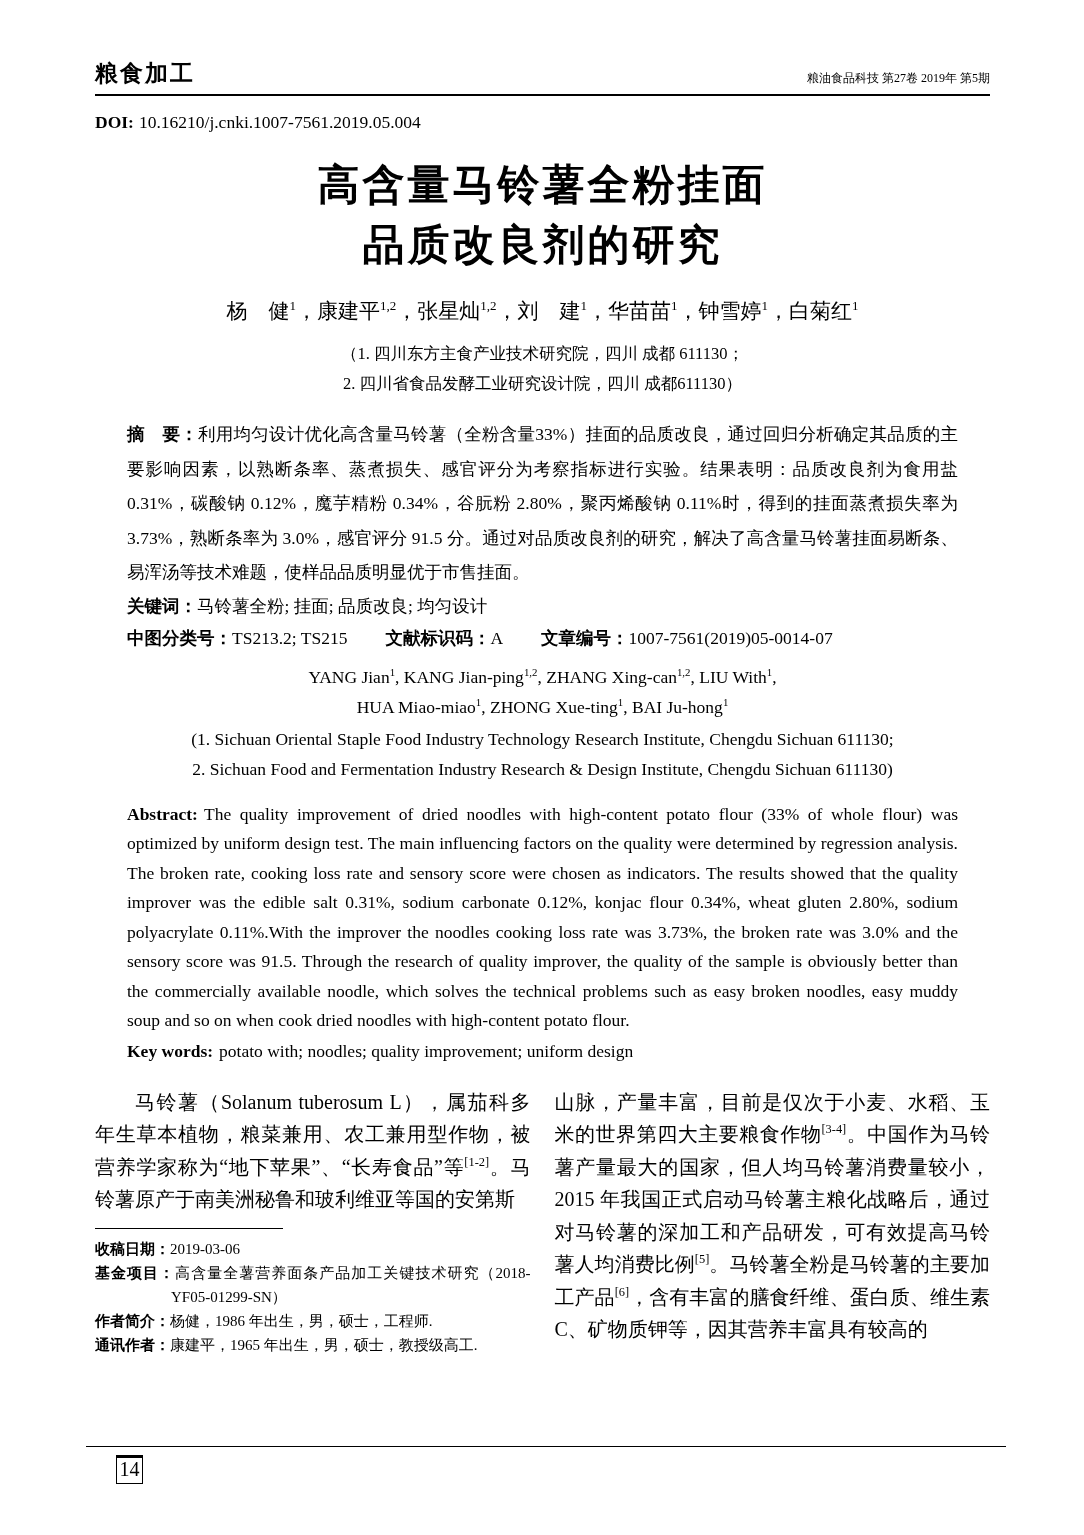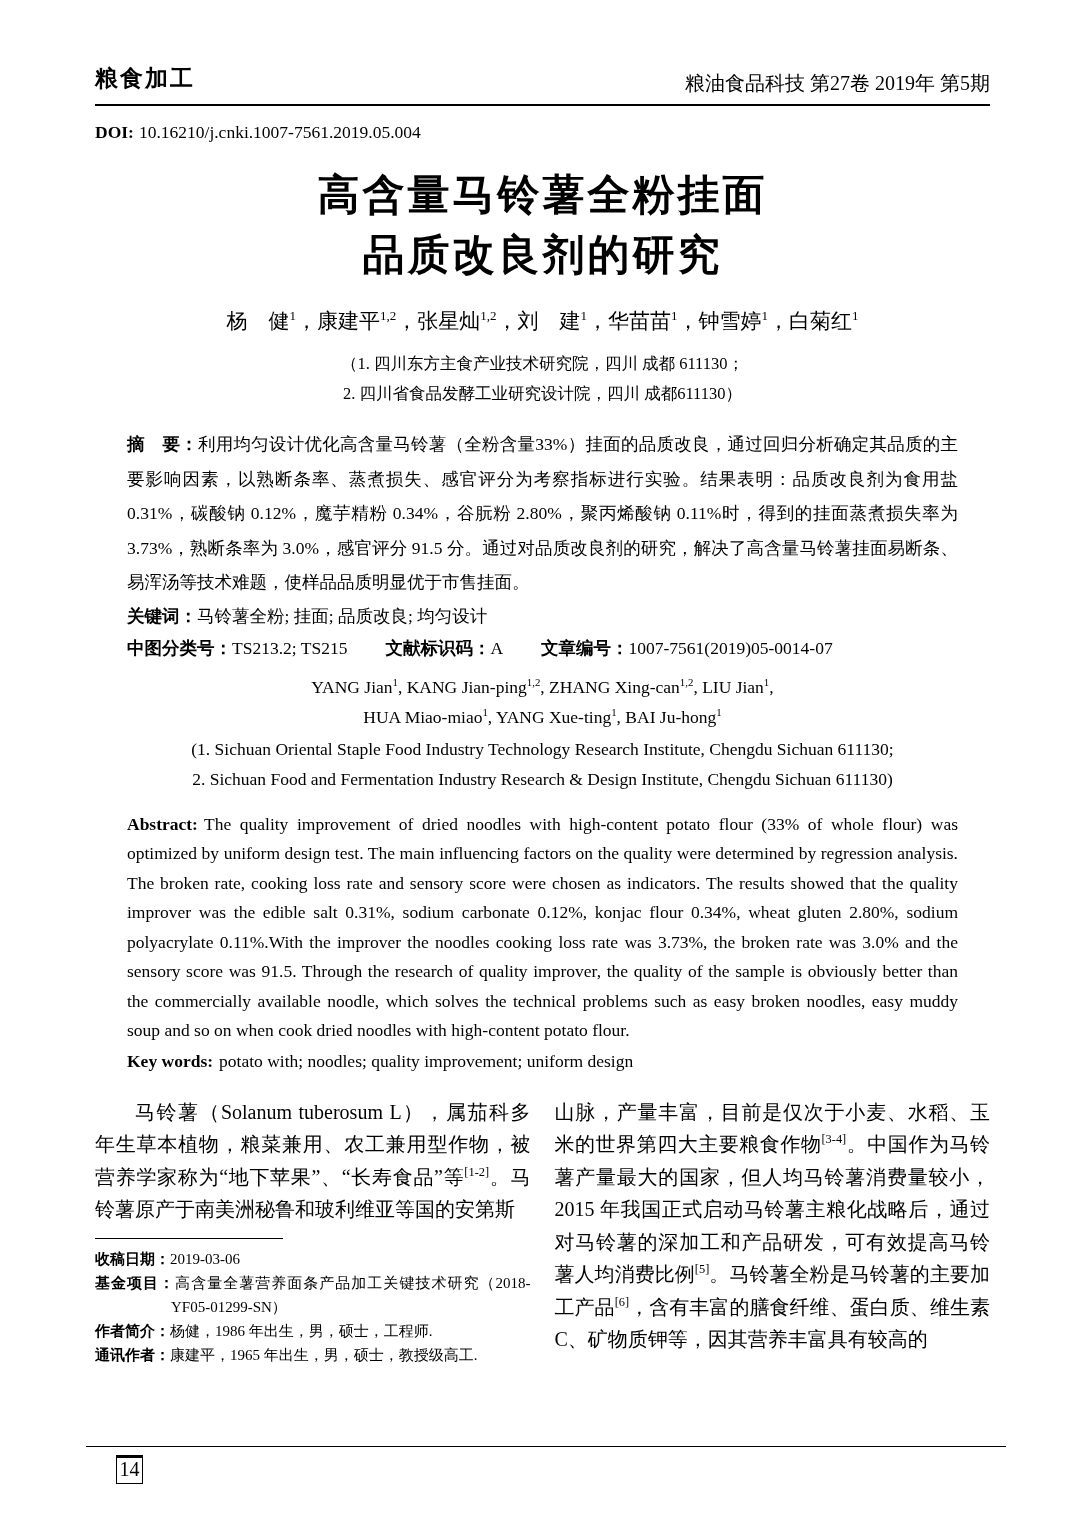--- a/index.html
+++ b/index.html
@@ -17,21 +17,21 @@
   }
   
   .page-header {
     display: flex; justify-content: space-between; align-items: center;
     border-bottom: 2.5px solid #000; padding-bottom: 5px;
   }
   .hdr-section {
     font-family: "Liberation Sans", "DejaVu Sans", sans-serif;
     font-weight: bold; font-size: 23px; letter-spacing: 2px;
   }
-  .hdr-issue { font-size: 20px; padding-bottom: 2px; margin-top: 12px; }
+  .hdr-issue { font-size: 12px; padding-bottom: 2px; margin-top: 12px; }
 
   
   .doi { margin: 16px 0 0 0; font-size: 17.5px; }
   .doi b { margin-right: 5px; }
 
   
   .title-zh {
     margin: 22px 0 0 0; text-align: center;
     font-size: 42px; font-weight: bold; line-height: 60px; letter-spacing: 3px;
   }
@@ -116,22 +116,22 @@
   </p>
 
   <p class="abstract-zh"><b>摘　要：</b><span>利用均匀设计优化高含量马铃薯（全粉含量33%）挂面的品质改良，通过回归分析确定其品质的主要影响因素，以熟断条率、蒸煮损失、感官评分为考察指标进行实验。结果表明：品质改良剂为食用盐 0.31%，碳酸钠 0.12%，魔芋精粉 0.34%，谷朊粉 2.80%，聚丙烯酸钠 0.11%时，得到的挂面蒸煮损失率为 3.73%，熟断条率为 3.0%，感官评分 91.5 分。通过对品质改良剂的研究，解决了高含量马铃薯挂面易断条、易浑汤等技术难题，使样品品质明显优于市售挂面。</span></p>
 
   <p class="kw-zh"><b>关键词：</b><span>马铃薯全粉; 挂面; 品质改良; 均匀设计</span></p>
 
   <p class="clc"><b>中图分类号：</b><span>TS213.2; TS215</span><span class="gap"></span><b>文献标识码：</b><span>A</span><span class="gap"></span><b>文章编号：</b><span>1007-7561(2019)05-0014-07</span></p>
 
 
   <p class="authors-en">
-    <span class="al"><span>YANG Jian</span><sup>1</sup><span>, KANG Jian-ping</span><sup>1,2</sup><span>, ZHANG Xing-can</span><sup>1,2</sup><span>, LIU Jian</span><sup>1</sup><span>,</span></span>
-    <span class="al"><span>HUA Miao-miao</span><sup>1</sup><span>, YANG Xue-ting</span><sup>1</sup><span>, BAI Ju-hong</span><sup>1</sup></span>
+    <span class="al"><span>YANG Jian</span><sup>1</sup><span>, KANG Jian-ping</span><sup>1,2</sup><span>, ZHANG Xing-can</span><sup>1,2</sup><span>, LIU With</span><sup>1</sup><span>,</span></span>
+    <span class="al"><span>HUA Miao-miao</span><sup>1</sup><span>, ZHONG Xue-ting</span><sup>1</sup><span>, BAI Ju-hong</span><sup>1</sup></span>
   </p>
 
   <p class="affil-en">
     <span class="al">(1. Sichuan Oriental Staple Food Industry Technology Research Institute, Chengdu Sichuan 611130;</span>
     <span class="al">2. Sichuan Food and Fermentation Industry Research &amp; Design Institute, Chengdu Sichuan 611130)</span>
   </p>
 
   <p class="abstract-en"><b>Abstract:</b><span>The quality improvement of dried noodles with high-content potato flour (33% of whole flour) was optimized by uniform design test. The main influencing factors on the quality were determined by regression analysis. The broken rate, cooking loss rate and sensory score were chosen as indicators. The results showed that the quality improver was the edible salt 0.31%, sodium carbonate 0.12%, konjac flour 0.34%, wheat gluten 2.80%, sodium polyacrylate 0.11%.With the improver the noodles cooking loss rate was 3.73%, the broken rate was 3.0% and the sensory score was 91.5. Through the research of quality improver, the quality of the sample is obviously better than the commercially available noodle, which solves the technical problems such as easy broken noodles, easy muddy soup and so on when cook dried noodles with high-content potato flour.</span></p>
 
   <p class="kw-en"><b>Key words:</b><span>potato with; noodles; quality improvement; uniform design</span></p>

